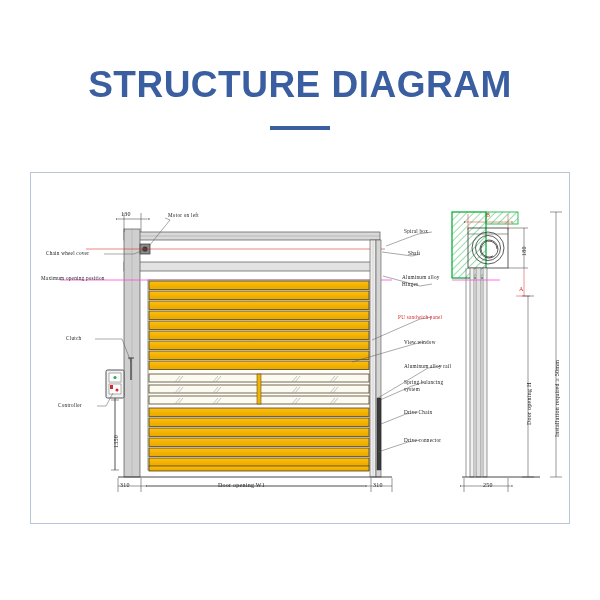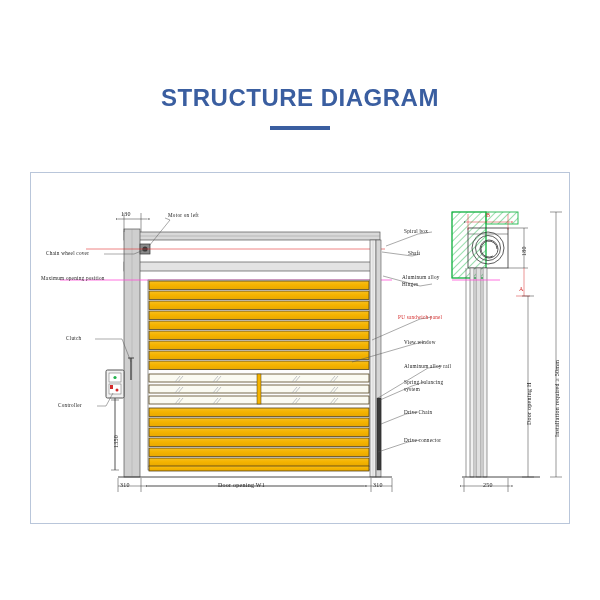--- a/index.html
+++ b/index.html
@@ -8,23 +8,23 @@
     width:600px;height:600px;
     background:#ffffff;
     font-family:"Liberation Sans", sans-serif;
     overflow:hidden;
     position:relative;
   }
   #page{position:relative;width:600px;height:600px;}
 
   
   .title{
-    position:absolute;left:0;top:84px;width:600px;
+    position:absolute;left:0;top:64px;width:600px;
     text-align:center;
-    font-size:24px;font-weight:bold;
+    font-size:37px;font-weight:bold;
     letter-spacing:0.5px;
     color:#3a5ea0;
     font-family:"Liberation Sans", sans-serif;
   }
   .title-rule{
     position:absolute;left:270px;top:126px;width:60px;height:4px;
     background:#3a5ea0;
   }
 
   

